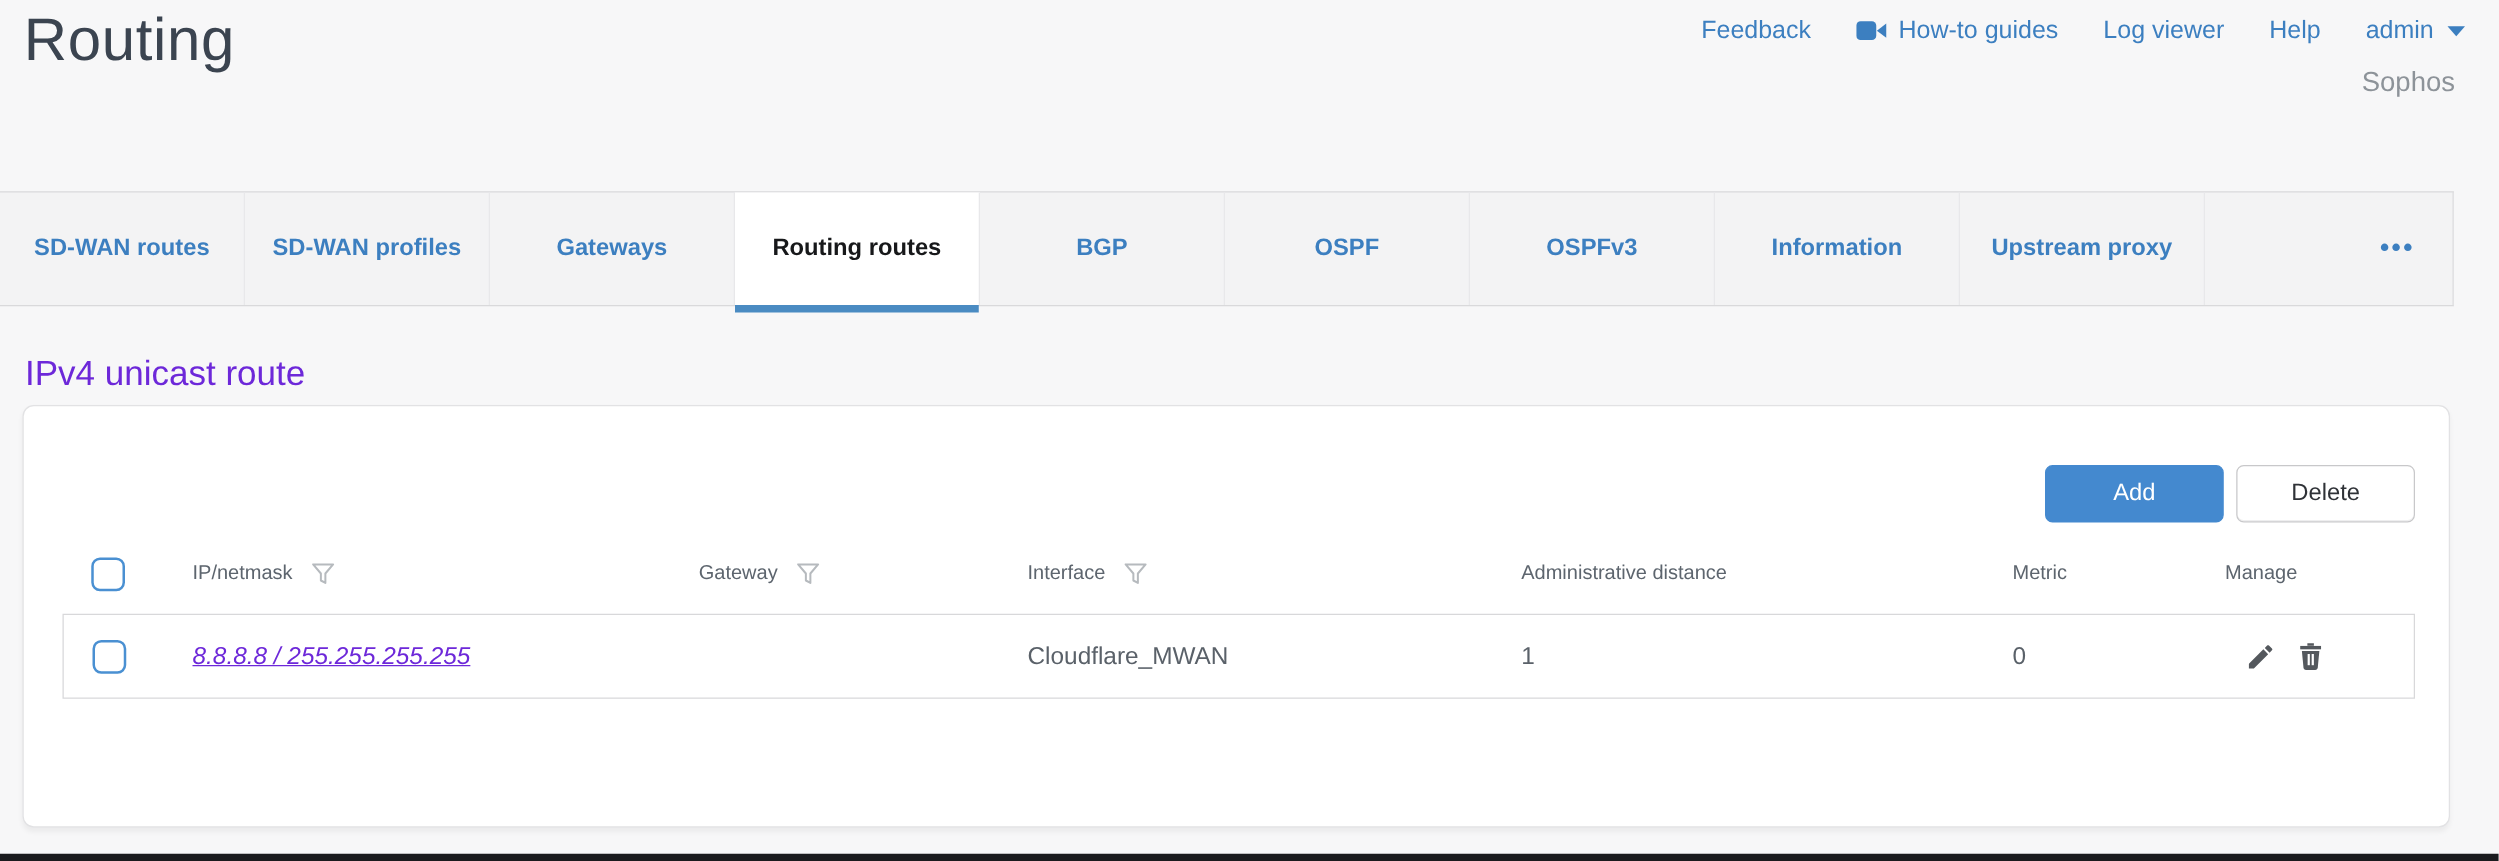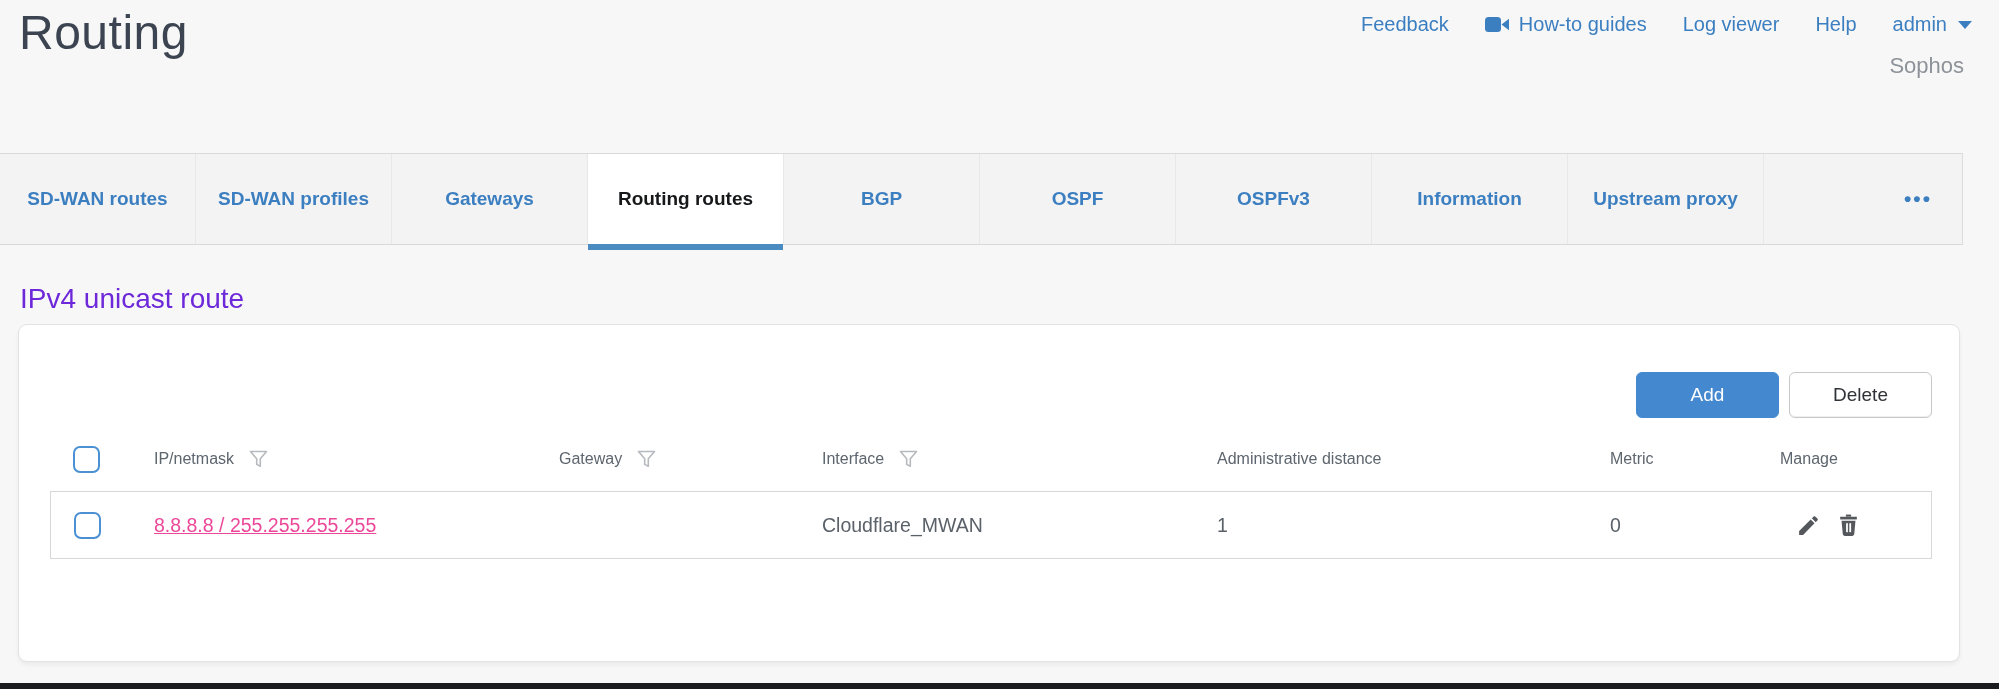--- a/index.html
+++ b/index.html
@@ -91,21 +91,21 @@
   .checkbox {
     width:27px; height:27px; border:2.5px solid #4a90d2; border-radius:7px;
     background:#ffffff; margin-left:23px; cursor:pointer;
   }
 
   .table-row {
     position:absolute; left:31px; right:27px; top:166px; height:68px;
     border:1px solid #d8d8da; background:#ffffff;
   }
   .cell { font-size:19.5px; color:#5a6169; white-space:nowrap; }
-  .cell-link { color:#ec4899; text-decoration:underline; cursor:pointer; }
+  .cell-link { color:#6d28d9; text-decoration:underline; cursor:pointer;font-style:italic; }
   .manage-cell { display:flex; gap:15px; padding-left:16px; }
   .action-icon { cursor:pointer; display:inline-flex; }
 
   .bottom-bar {
     position:absolute; left:0; right:0; bottom:0; height:6px; background:#1a1b1e;
   }
 </style>
 </head>
 <body>
 

